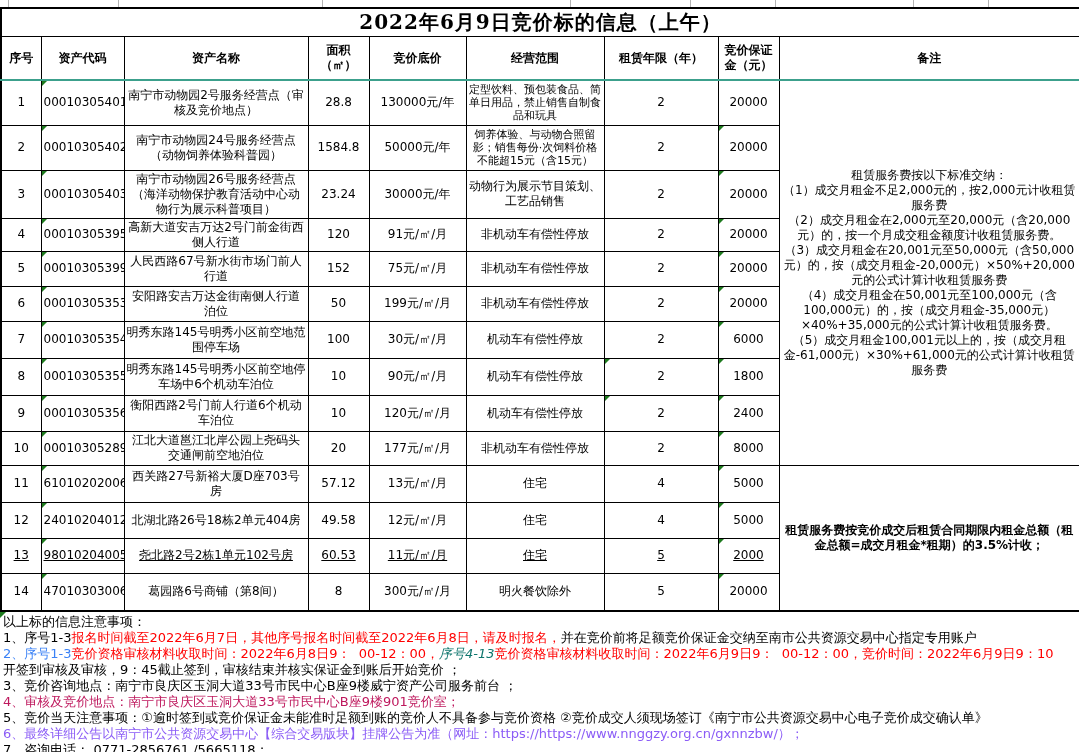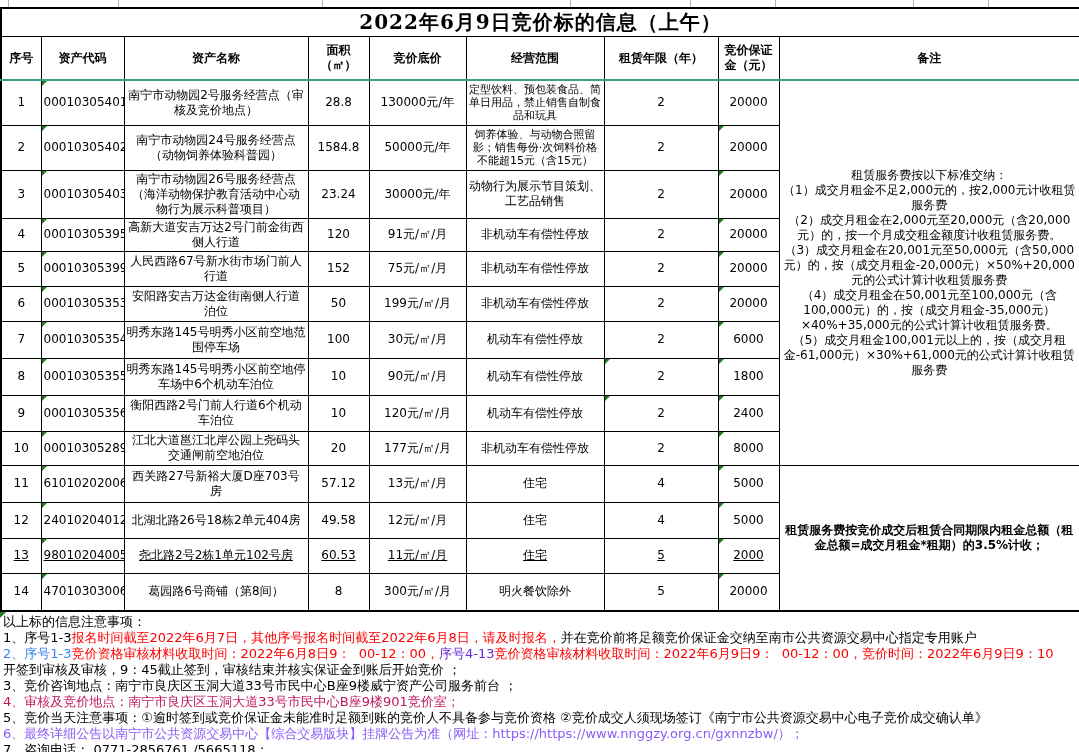--- a/index.html
+++ b/index.html
@@ -228,21 +228,21 @@
           <td>5</td>
           <td class="green-corner">20000</td>
         </tr>
       </tbody>
   </table>
 
   <div class="notes">
     <div class="note-heading">以上标的信息注意事项：</div>
     <div>
         <div class="note-line"><span style="color: rgb(0, 0, 0);">1、序号1-3</span><span style="color: rgb(255, 0, 0);">报名时间截至2022年6月7日，其他序号报名时间截至2022年6月8日，请及时报名，</span><span style="color: rgb(0, 0, 0);">并在竞价前将足额竞价保证金交纳至南市公共资源交易中心指定专用账户</span></div>
-        <div class="note-line"><span style="color: #3b82f6;">2、序号1-3</span><span style="color: rgb(255, 0, 0);">竞价资格审核材料收取时间：2022年6月8日9：  00-12：00，</span><span style="color: #6d28d9;">序号4-13</span><span style="color: rgb(255, 0, 0); margin-top: 18px;">竞价资格审核材料收取时间：2022年6月9日9：  00-12：00，竞价时间：2022年6月9日9：10</span><span style="color: rgb(0, 0, 0);">开签到审核及审核，9：45截止签到，审核结束并核实保证金到账后开始竞价 ；</span></div>
+        <div class="note-line"><span style="color: #3b82f6;">2、序号1-3</span><span style="color: rgb(255, 0, 0);">竞价资格审核材料收取时间：2022年6月8日9：  00-12：00，</span><span style="color: #0f766e; font-style: italic;">序号4-13</span><span style="color: rgb(255, 0, 0); margin-top: 18px;">竞价资格审核材料收取时间：2022年6月9日9：  00-12：00，竞价时间：2022年6月9日9：10</span><span style="color: rgb(0, 0, 0);">开签到审核及审核，9：45截止签到，审核结束并核实保证金到账后开始竞价 ；</span></div>
         <div class="note-line"><span style="color: rgb(0, 0, 0);">3、竞价咨询地点：南宁市良庆区玉洞大道33号市民中心B座9楼威宁资产公司服务前台 ；</span></div>
         <div class="note-line"><span style="color: #be185d;">4、审核及竞价地点：南宁市良庆区玉洞大道33号市民中心B座9楼901竞价室；</span></div>
         <div class="note-line"><span style="color: rgb(0, 0, 0);">5、竞价当天注意事项：①逾时签到或竞价保证金未能准时足额到账的竞价人不具备参与竞价资格 ②竞价成交人须现场签订《南宁市公共资源交易中心电子竞价成交确认单》</span></div>
         <div class="note-line"><span style="color: #8b5cf6;">6、最终详细公告以南宁市公共资源交易中心【综合交易版块】挂牌公告为准（网址：https://https://www.nnggzy.org.cn/gxnnzbw/）；</span></div>
         <div class="note-line"><span style="color: rgb(0, 0, 0);">7、咨询电话： 0771-2856761 /5665118；</span></div>
       </div>
   </div>
 
 </div>
 

